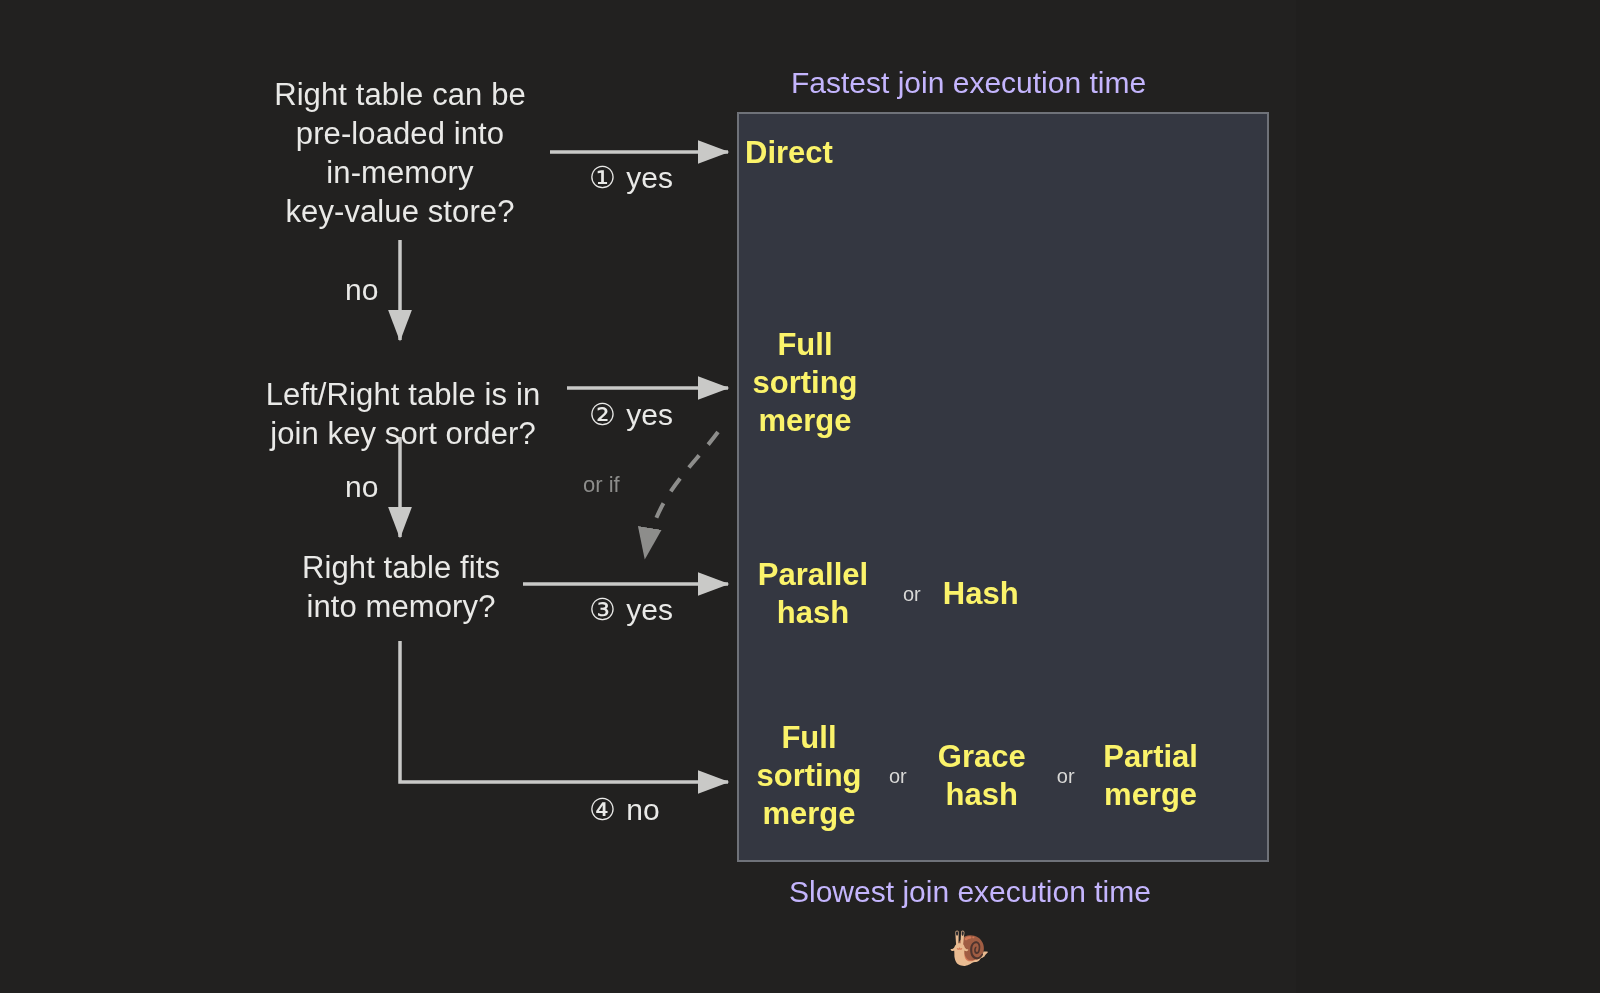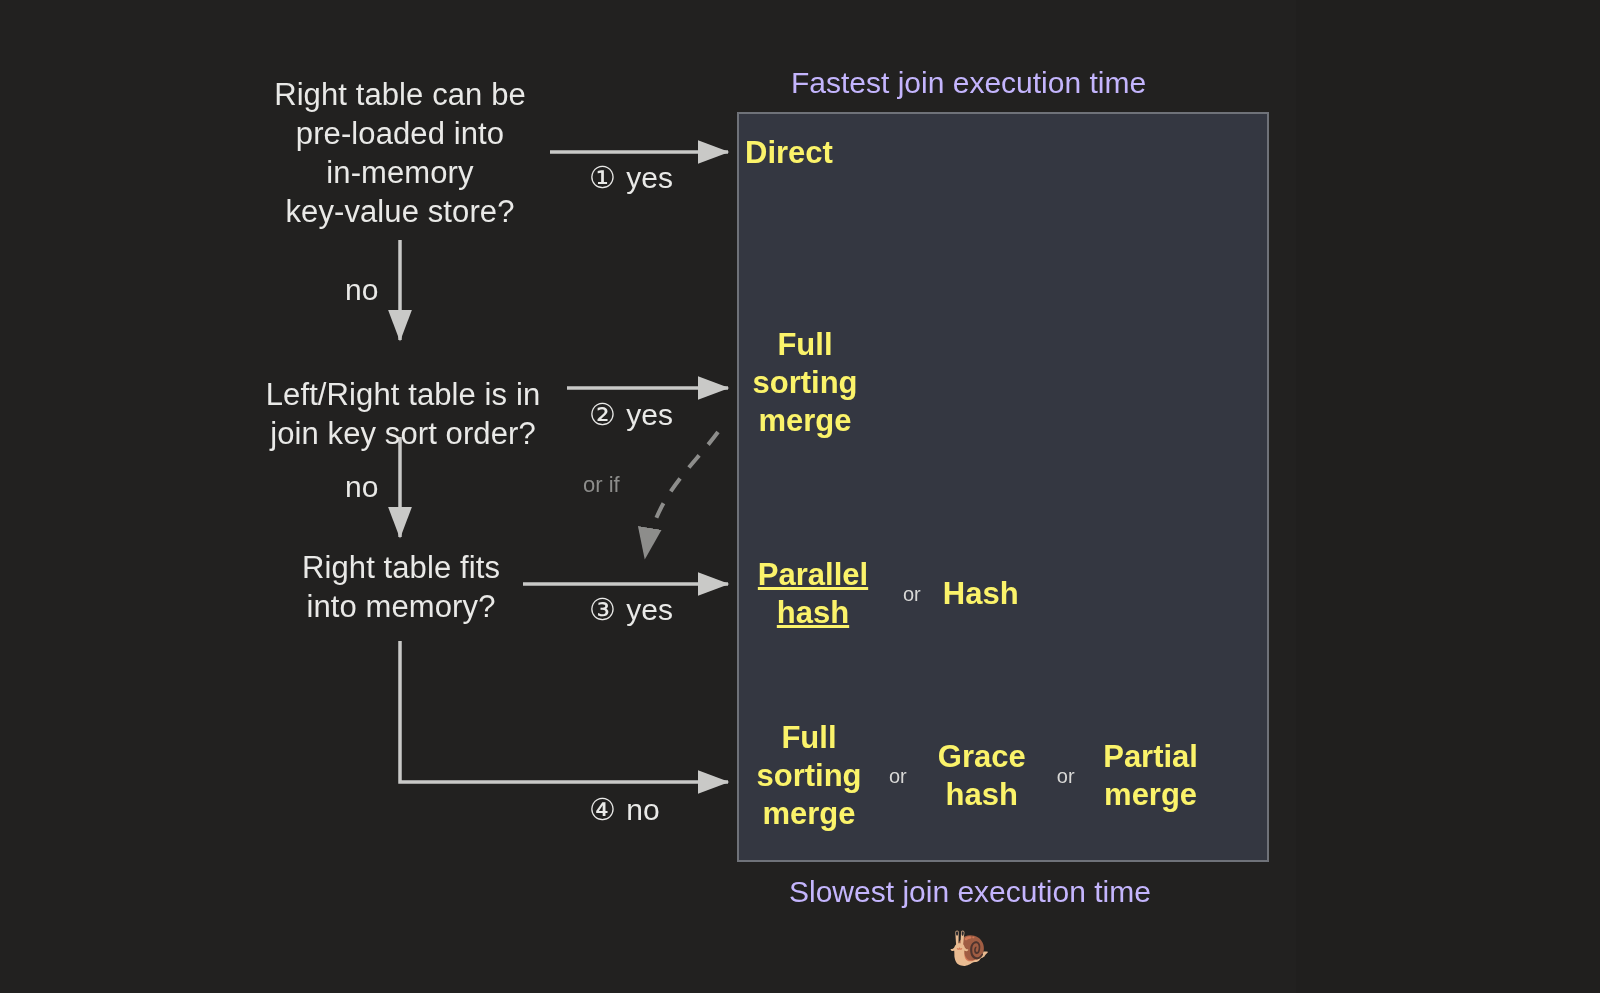--- a/index.html
+++ b/index.html
@@ -183,21 +183,21 @@
       <span class="opt">Direct</span>
     </div>
 
     <div class="row" style="top:212px;">
       <span class="opt" style="width:120px;">Full
 sorting
 merge</span>
     </div>
 
     <div class="row" style="top:442px;">
-      <span class="opt" style="width:136px;text-decoration:underline;">Parallel
+      <span class="opt" style="width:136px;">Parallel
 hash</span>
       <span class="orsep" style="padding:0 22px;">or</span>
       <span class="opt">Hash</span>
     </div>
 
     <div class="row" style="top:605px;">
       <span class="opt" style="width:128px;">Full
 sorting
 merge</span>
       <span class="orsep" style="padding:0 16px;">or</span>

